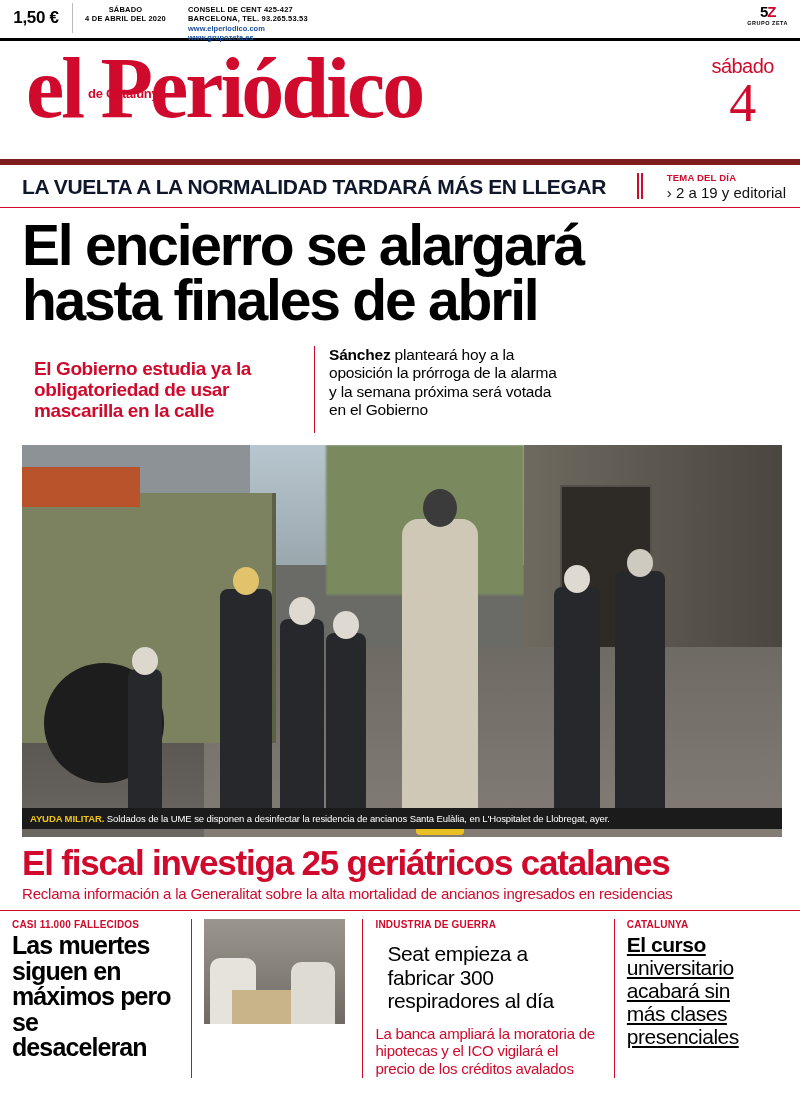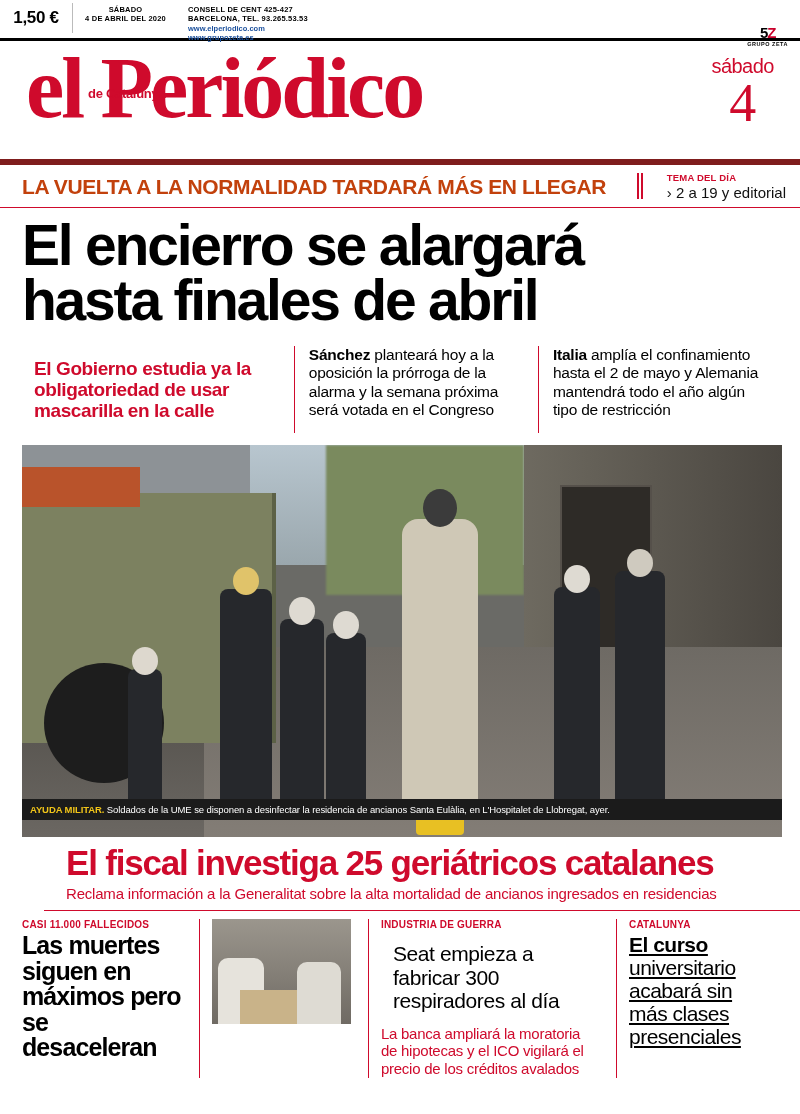--- a/index.html
+++ b/index.html
@@ -62,21 +62,20 @@
     margin-left: auto;
     margin-right: 12px;
     text-align: center;
     padding-top: 4px;
   }
   .zeta .mark {
     font-size: 15px;
     font-weight: 700;
     line-height: 1;
     letter-spacing: -1px;
-    margin-top: 21px;
   }
   .zeta .mark .slash { color:#c9002b; }
   .zeta .gz {
     font-size: 5.5px;
     font-weight: 700;
     letter-spacing: 0.5px;
     margin-top: 1px;
   }
 
   
@@ -126,21 +125,21 @@
   }
 
   
   .kickerstrip {
     display: flex;
     align-items: center;
     padding: 8px 14px 6px 22px;
     border-bottom: 1px solid #cf0a2c;
   }
   .kicker-main {
-    color: #c2410c;
+    color: #0f172a;
     font-size: 21px;
     font-weight: 700;
     letter-spacing: -0.4px;
   }
   .kicker-right {
     margin-left: auto;
     display: flex;
     align-items: stretch;
     gap: 24px;
   }
@@ -288,54 +287,53 @@
   .f4 .head { background:#3b3b3b; width:34px; height:38px; top:-30px;}
   .f4:after{content:"";position:absolute;left:14px;bottom:-16px;width:48px;height:20px;background:#e8c023;border-radius:4px;}
   .f5 { left:70%; width:46px; height:232px; }
   .f5 .head { background:#dedad2; }
   .f6 { left:78%; width:50px; height:248px; }
   .f6 .head { background:#cfcabf; }
   .f7 { left:14%; width:34px; height:150px; }
   .f7 .head { background:#ddd8ce; }
   .caption {
     position: absolute;
-    left: 0; right: 0; bottom: 17px;
+    left: 0; right: 0; bottom: 8px;
     background: #1b1b1b;
     color: #fff;
     font-size: 9.5px;
     padding: 5px 8px;
     letter-spacing: -0.1px;
   }
   .caption b { color: #f0c419; }
 
   
   .second {
     padding: 8px 20px 8px 22px;
     border-bottom: 1px solid #cf0a2c;
-    margin-left: 44px;
   }
   .second h2 {
     margin: 0;
     color: #cf0a2c;
     font-size: 35px;
     font-weight: 700;
     letter-spacing: -1.2px;
     line-height: 1.02;
   }
   .second p {
     margin: 4px 0 0;
     color: #cf0a2c;
     font-size: 15px;
     letter-spacing: -0.2px;
   }
 
   
   .bottom {
     display: flex;
-    padding: 8px 18px 0 22px;
+    padding: 8px 18px 0 12px;
     gap: 5px;
   }
   .bcol { padding-right: 12px; }
   .bcol + .bcol {
     border-left: 1px solid #cf0a2c;
     padding-left: 12px;
   }
   .b1 { width: 170px; }
   .b2 { width: 148px; }
   .b3 { width: 232px; }
@@ -445,24 +443,21 @@
 <div class="headline">
   <div>El encierro se alargará</div>
   <div>hasta finales de abril</div>
 </div>
 
 <div class="subcols">
   <div class="subcol c1">
     <p>El Gobierno estudia ya la obligatoriedad de usar mascarilla en la calle</p>
   </div>
   <div class="subcol c2">
-    <p><b>Sánchez</b><span> planteará hoy a la oposición la prórroga de la alarma y la semana próxima será votada en el Congreso</span></p>
-  </div>
-  <div class="subcol c3">
-    <p><b>Italia</b><span> amplía el confinamiento hasta el 2 de mayo y Alemania mantendrá todo el año algún tipo de restricción</span></p>
+    <p><b>Sánchez</b><span> planteará hoy a la oposición la prórroga de la alarma y la semana próxima será votada en el Gobierno</span></p>
   </div>
 </div>
 
 <div class="photowrap">
 
   <div class="photo">
     <div class="sky"></div>
     <div class="bldg-left"></div>
     <div class="tree"></div>
     <div class="bldg-right"></div>

